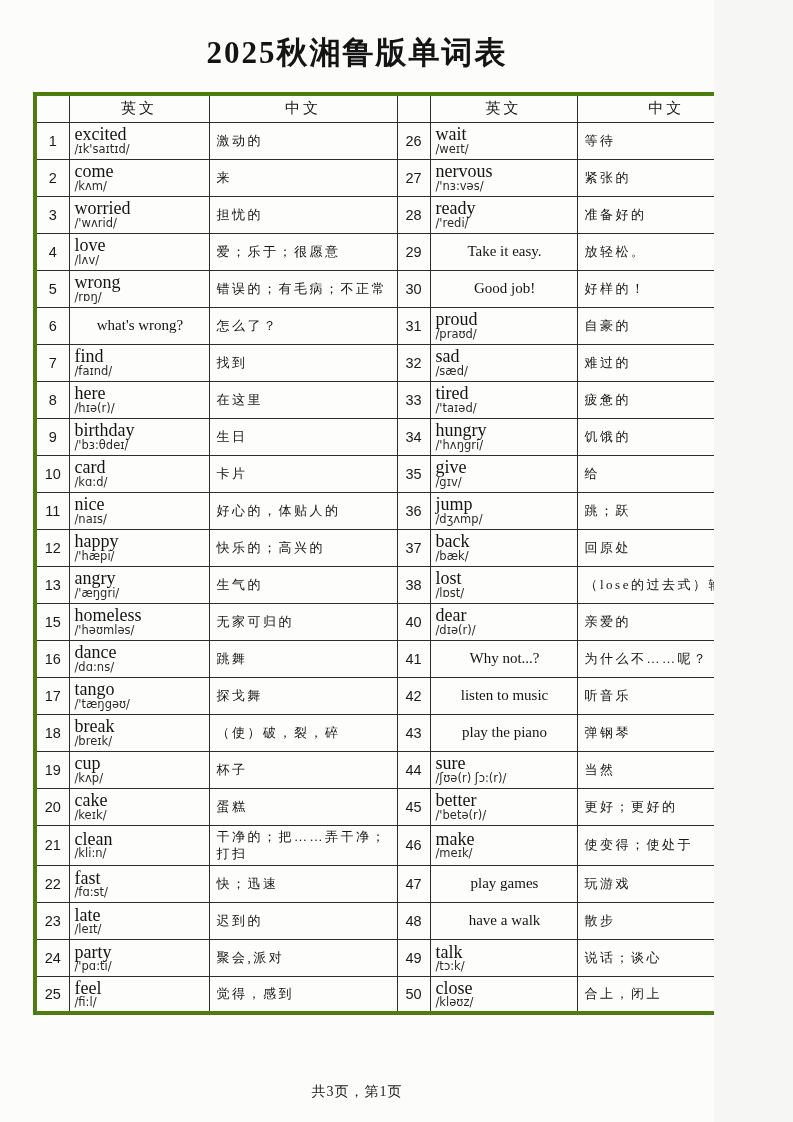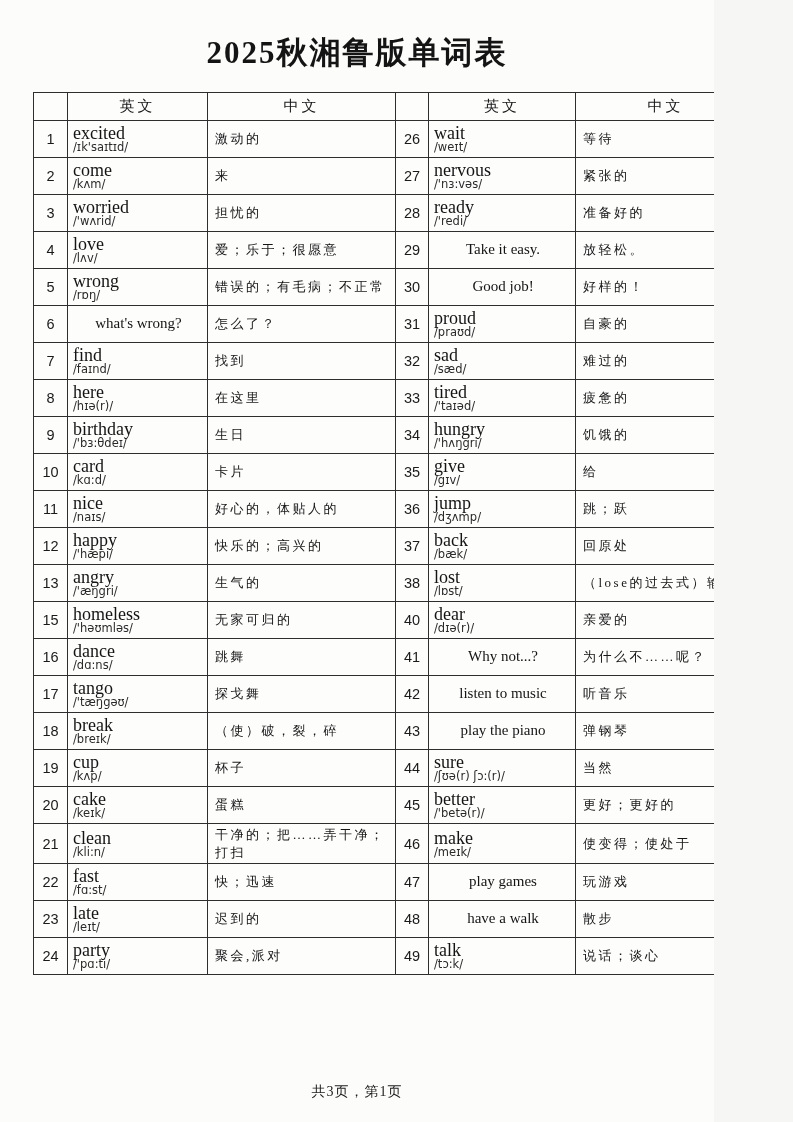--- a/index.html
+++ b/index.html
@@ -25,21 +25,21 @@
     font-weight: 700;
     letter-spacing: 2px;
     color: #141414;
   }
   table.vocab {
     position: absolute;
     left: 33px; top: 92px;
     width: 722px;
     border-collapse: collapse;
     table-layout: fixed;
-    border: 1px solid #4d7c0f;
+    border: 4px solid #4d7c0f;
     background: #fdfdfc;
   }
   table.vocab col.c-num  { width: 34px; }
   table.vocab col.c-en1  { width: 140px; }
   table.vocab col.c-zh1  { width: 188px; }
   table.vocab col.c-num2 { width: 33px; }
   table.vocab col.c-en2  { width: 147px; }
   table.vocab col.c-zh2  { width: 180px; }
   table.vocab th, table.vocab td {
     border: 1px solid #2e2e2e;
@@ -437,18 +437,32 @@
             <span class="phon">/'pɑ:ti/</span>
           </td>
           <td class="zh">聚会,派对</td>
           <td class="num">49</td>
           <td class="en">
             <span class="word">talk</span>
             <span class="phon">/tɔ:k/</span>
           </td>
           <td class="zh">说话；谈心</td>
         </tr>
+        <tr class="data-row">
+          <td class="num">25</td>
+          <td class="en">
+            <span class="word">feel</span>
+            <span class="phon">/fi:l/</span>
+          </td>
+          <td class="zh">觉得，感到</td>
+          <td class="num">50</td>
+          <td class="en">
+            <span class="word">close</span>
+            <span class="phon">/kləʊz/</span>
+          </td>
+          <td class="zh">合上，闭上</td>
+        </tr>
       </tbody>
   </table>
 
   <div class="page-footer">共3页，第1页</div>
 
 </div>
 
 </body></html>

